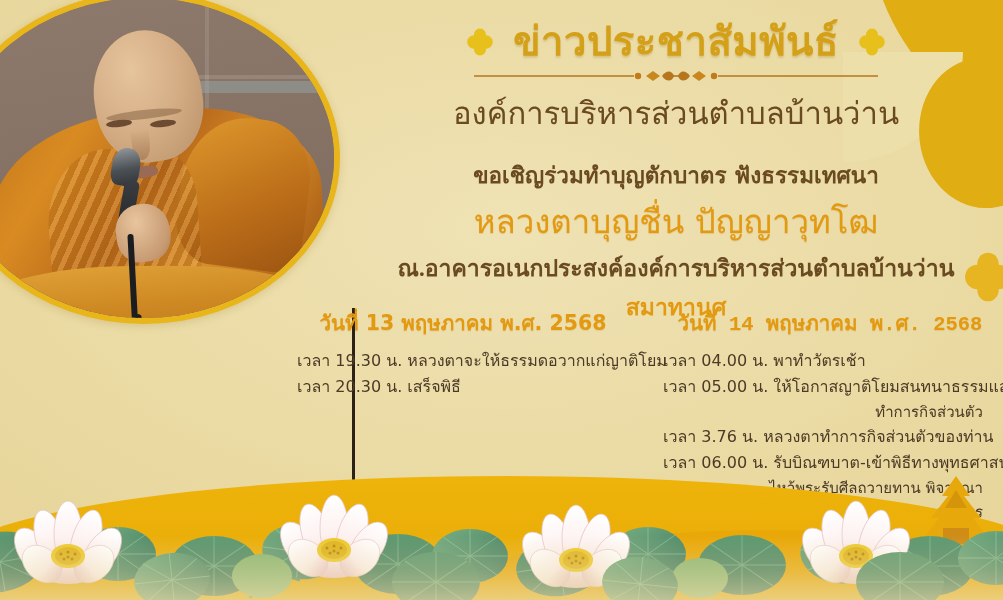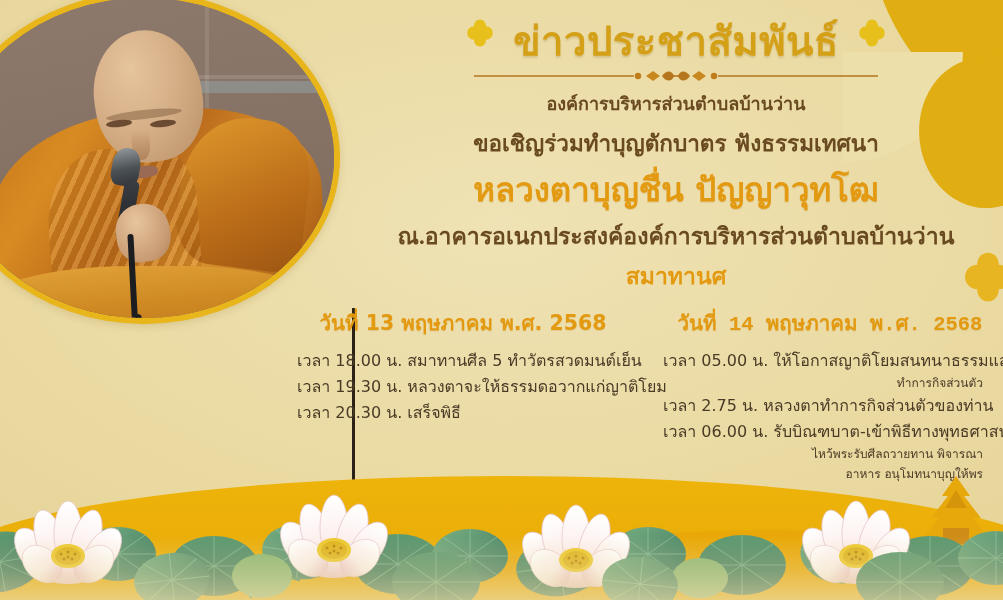--- a/index.html
+++ b/index.html
@@ -192,45 +192,45 @@
   }
 
   
   .header {
     position:absolute;
     left:352px; top:18px;
     width:648px;
     text-align:center;
   }
   .title-row {
-    display:flex; align-items:flex-start; justify-content:center;
+    display:flex; align-items:center; justify-content:center;
     gap:18px;
   }
   .title-main {
     font-size:40px; font-weight:bold;
     color:#d4a017;
     letter-spacing:.5px;
     text-shadow:0 2px 2px rgba(140,95,10,.22);
     line-height:1.18;
   }
   .quatrefoil { flex:0 0 auto; }
   .divider { margin:4px auto 7px; display:block; }
   .org-line {
-    font-size:18px; font-weight:bold;
+    font-size:31px; font-weight:normal;
     color:#6a4a21;
     line-height:1.5;
   }
   .invite-line {
     font-size:22.5px; font-weight:bold;
     color:#6a4a21;
     line-height:1.6;
-    margin-top:8px;
+    margin-top:20px;
   }
   .monk-name {
-    font-size:33px; font-weight:bold;
+    font-size:33px; font-weight:normal;
     color:#e39a10;
     line-height:1.45;
     margin-top:5px;
     text-shadow:0 1px 1px rgba(150,95,10,.18);
   }
   .venue-line {
     font-size:23px; font-weight:bold;
     color:#6a4a21;
     line-height:1.5;
     margin-top:6px;
@@ -267,21 +267,21 @@
   }
   .col-left .day-head  { text-align:center; }
   .col-right .day-head { text-align:center;font-family:Liberation Mono, monospace; }
   .item {
     font-size:16px;
     color:#4a3a26;
     line-height:1.62;
     white-space:nowrap;
   }
   .item-wrap {
-    font-size:12px;
+    font-size:15px;
     color:#4a3a26;
     line-height:1.62;
     text-align:right;
     padding-right:14px;
     white-space:nowrap;
   }
 
   
   .gold-band {
     position:absolute;
@@ -383,30 +383,30 @@
     <div class="venue-line">ณ.อาคารอเนกประสงค์องค์การบริหารส่วนตำบลบ้านว่าน</div>
     <div class="agenda-word">สมาทานศ</div>
   </div>
 
   <div class="vrule"></div>
 
   <div class="schedule">
 
     <div class="col col-left">
       <div class="day-head">วันที่ 13 พฤษภาคม พ.ศ. 2568</div>
-      <div class="item">เวลา 18.00 น. สมาทานศีล 5 ทำวัตรสวดมนต์เย็น</div>
       <div class="item">เวลา 19.30 น. หลวงตาจะให้ธรรมดอวากแก่ญาติโยม</div>
       <div class="item">เวลา 20.30 น. เสร็จพิธี</div>
     </div>
 
     <div class="col col-right">
       <div class="day-head">วันที่ 14 พฤษภาคม พ.ศ. 2568</div>
+      <div class="item">เวลา 04.00 น. พาทำวัตรเช้า</div>
       <div class="item">เวลา 05.00 น. ให้โอกาสญาติโยมสนทนาธรรมและ</div>
       <div class="item-wrap">ทำการกิจส่วนตัว</div>
-      <div class="item">เวลา 2.75 น. หลวงตาทำการกิจส่วนตัวของท่าน</div>
+      <div class="item">เวลา 3.76 น. หลวงตาทำการกิจส่วนตัวของท่าน</div>
       <div class="item">เวลา 06.00 น. รับบิณฑบาต-เข้าพิธีทางพุทธศาสนา</div>
       <div class="item-wrap">ไหว้พระรับศีลถวายทาน พิจารณา</div>
       <div class="item-wrap">อาหาร อนุโมทนาบุญให้พร</div>
     </div>
   </div>
 
   <div class="gold-band"></div>
   <div class="gold-band-2"></div>
 
   <svg class="temple-motif" width="86" height="78" viewBox="0 0 86 78">

